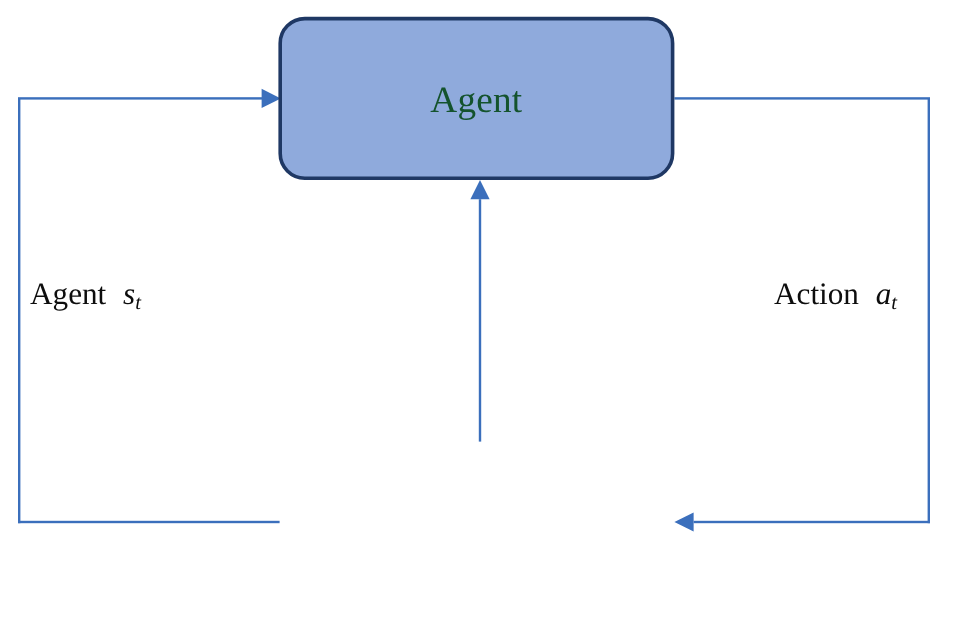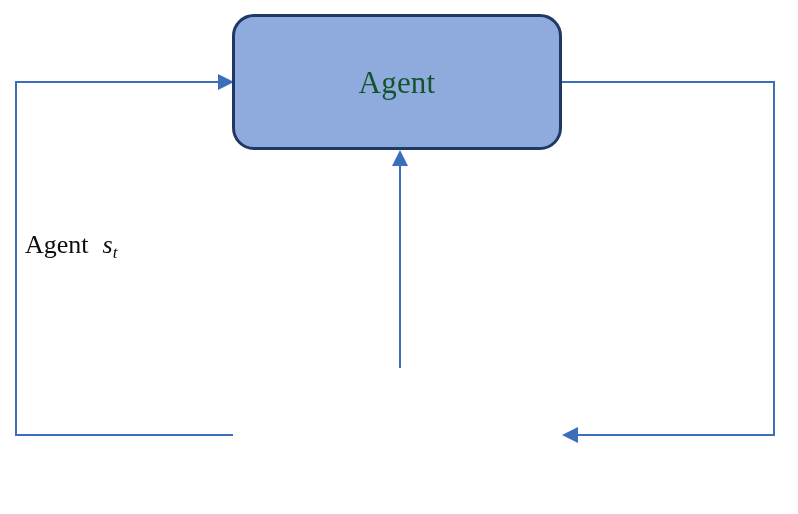--- a/index.html
+++ b/index.html
@@ -145,14 +145,17 @@
   <div class="node" id="agent-node">
     <span class="node-label">Agent</span>
   </div>
 
 
   <div class="edge-label" id="state-label">
     <span>Agent</span><span class="mathvar"><span>s</span><sub>t</sub></span>
   </div>
 
 
+  <div class="edge-label" id="action-label">
+    <span>Action</span><span class="mathvar"><span>a</span><sub>t</sub></span>
+  </div>
 
 </div>
 
 </body></html>

